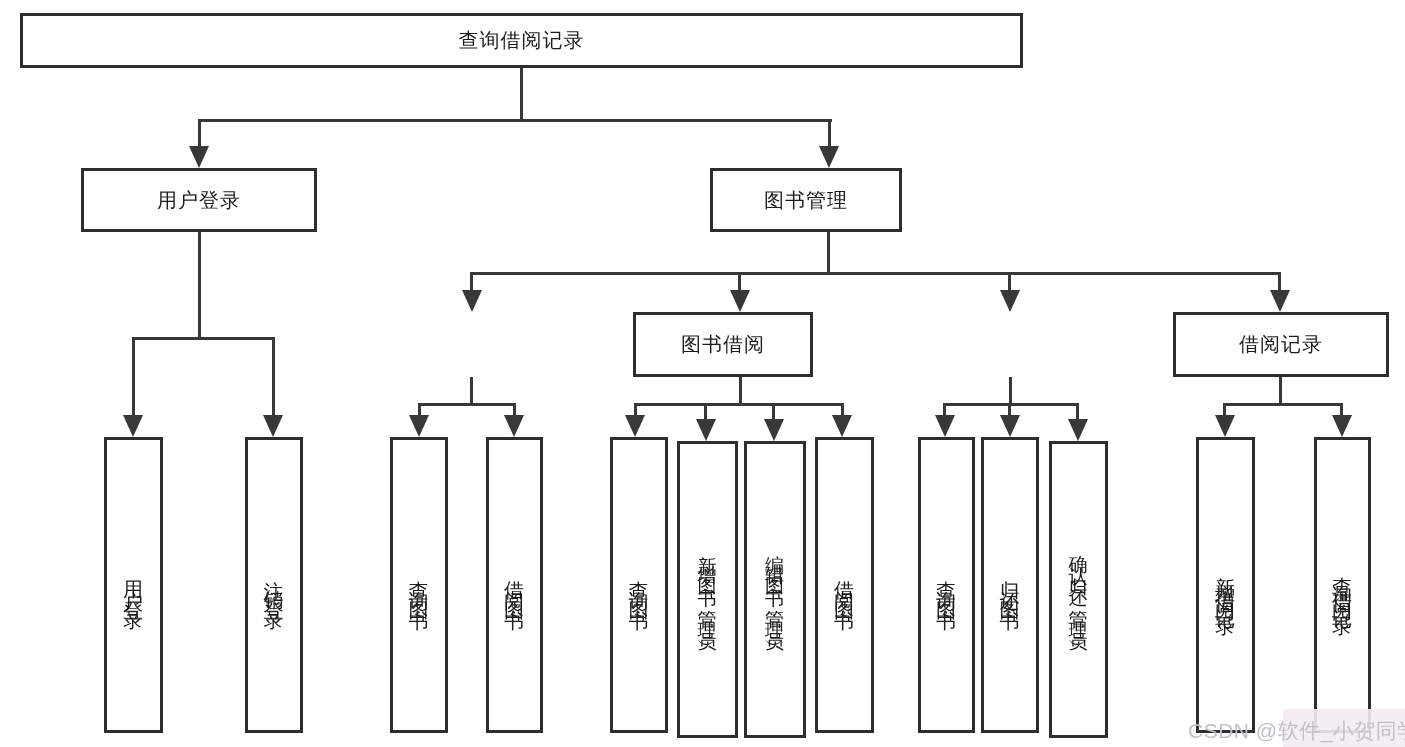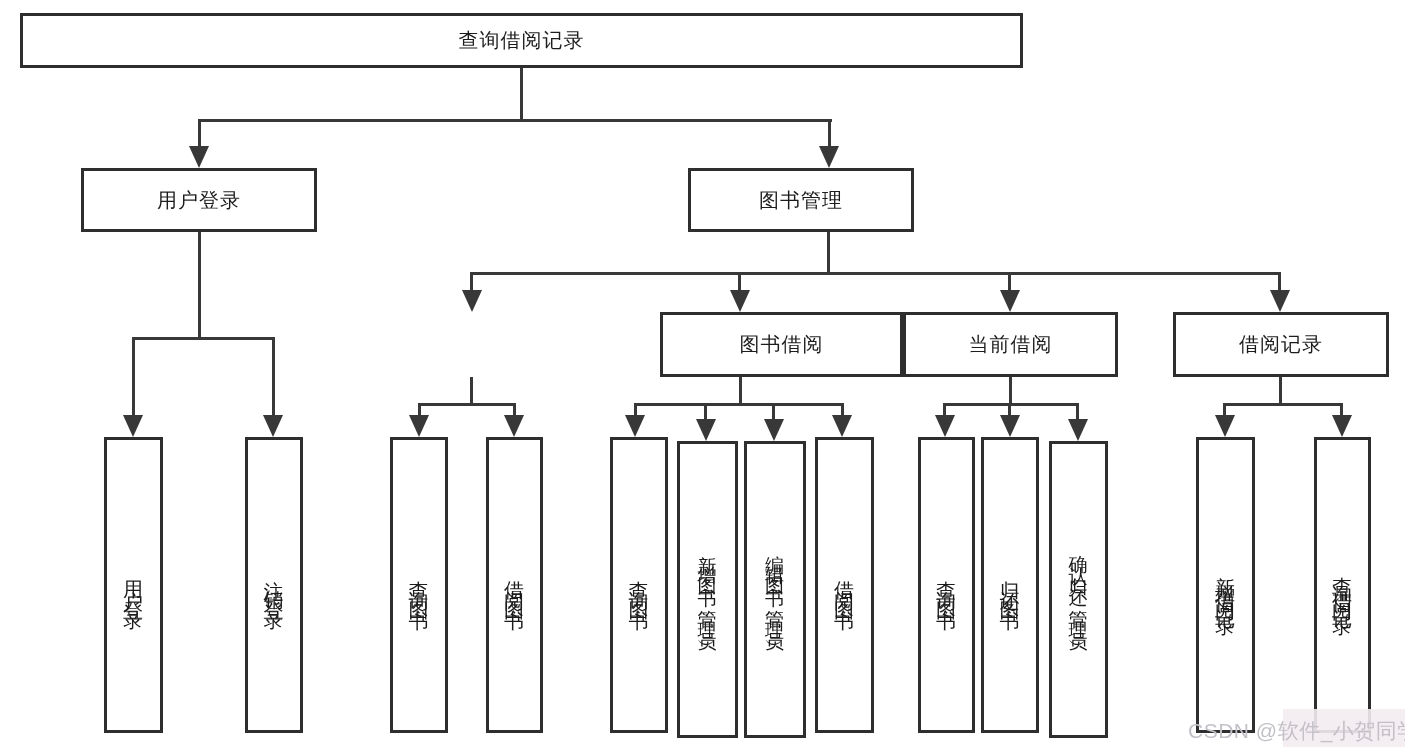--- a/index.html
+++ b/index.html
@@ -98,29 +98,26 @@
   <div class="vline" style="left:1340px;top:403px;height:16px"></div>
   <div class="tri" style="left:1332px;top:415px"></div>
 
   <div class="box hbox" style="left:20px;top:13px;width:1003px;height:55px">
     <span>查询借阅记录</span>
   </div>
 
   <div class="box hbox" style="left:81px;top:168px;width:236px;height:64px">
     <span>用户登录</span>
   </div>
-  <div class="box hbox" style="left:688px;top:168px;width:226px;height:64px">
+  <div class="box hbox" style="left:710px;top:168px;width:192px;height:64px">
     <span>图书管理</span>
   </div>
 
-  <div class="box hbox" style="left:660px;top:312px;width:243px;height:65px">
+  <div class="box hbox" style="left:633px;top:312px;width:180px;height:65px">
     <span>图书借阅</span>
-  </div>
-  <div class="box hbox" style="left:903px;top:312px;width:215px;height:65px">
-    <span>当前借阅</span>
   </div>
   <div class="box hbox" style="left:1173px;top:312px;width:216px;height:65px">
     <span>借阅记录</span>
   </div>
 
   <div class="box vbox" style="left:104px;top:437px;width:59px;height:296px">
     <span>用户登录</span>
   </div>
   <div class="box vbox" style="left:245px;top:437px;width:58px;height:296px">
     <span>注销登录</span>

